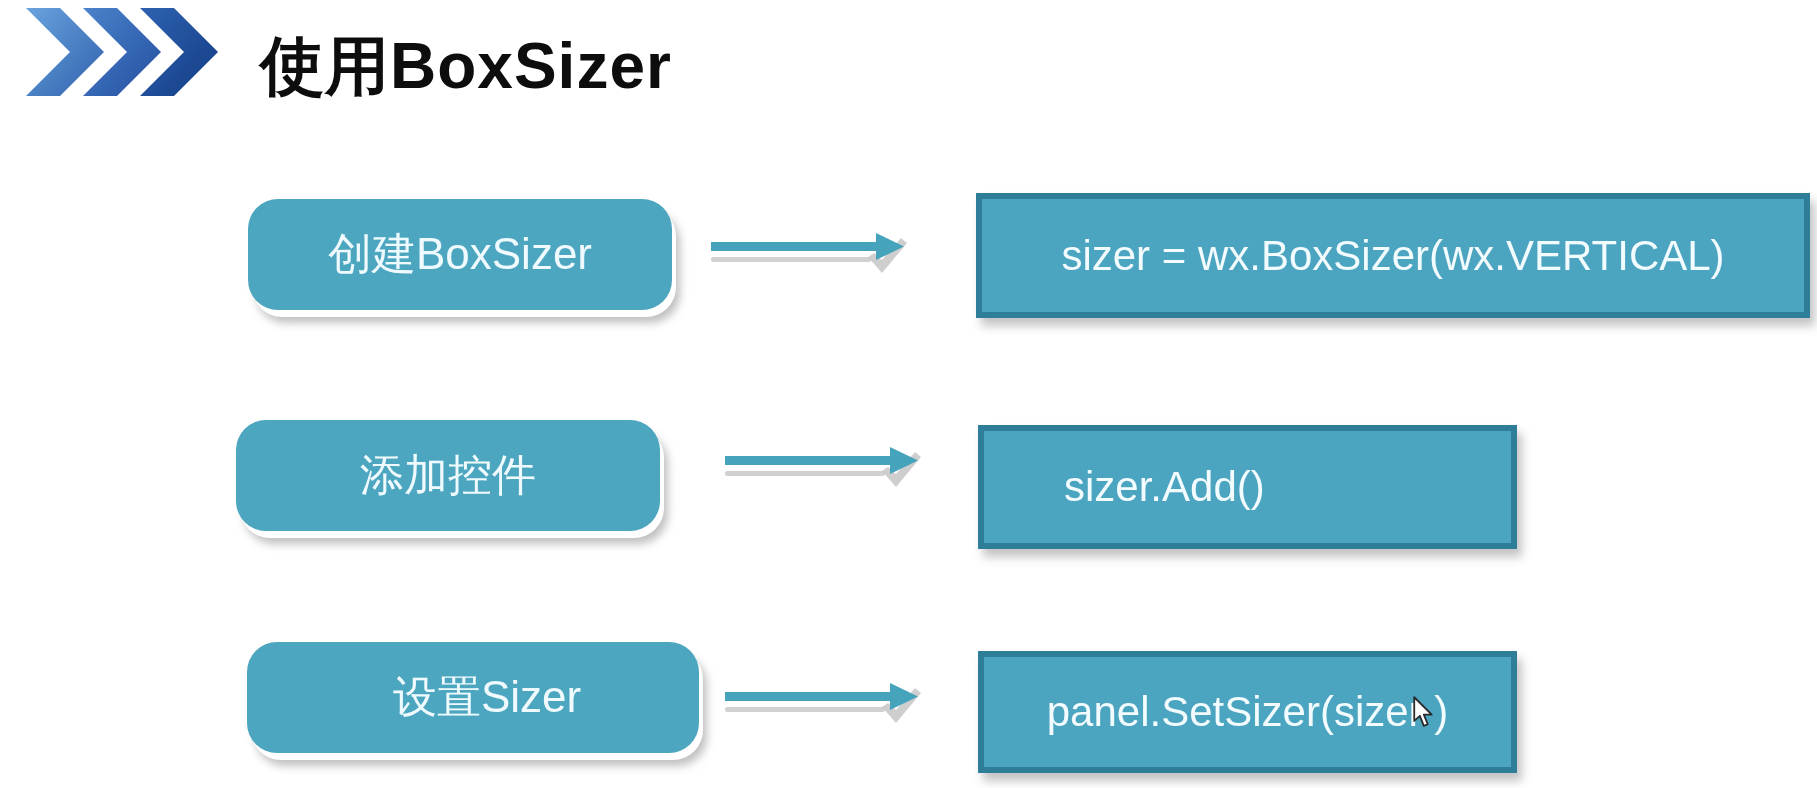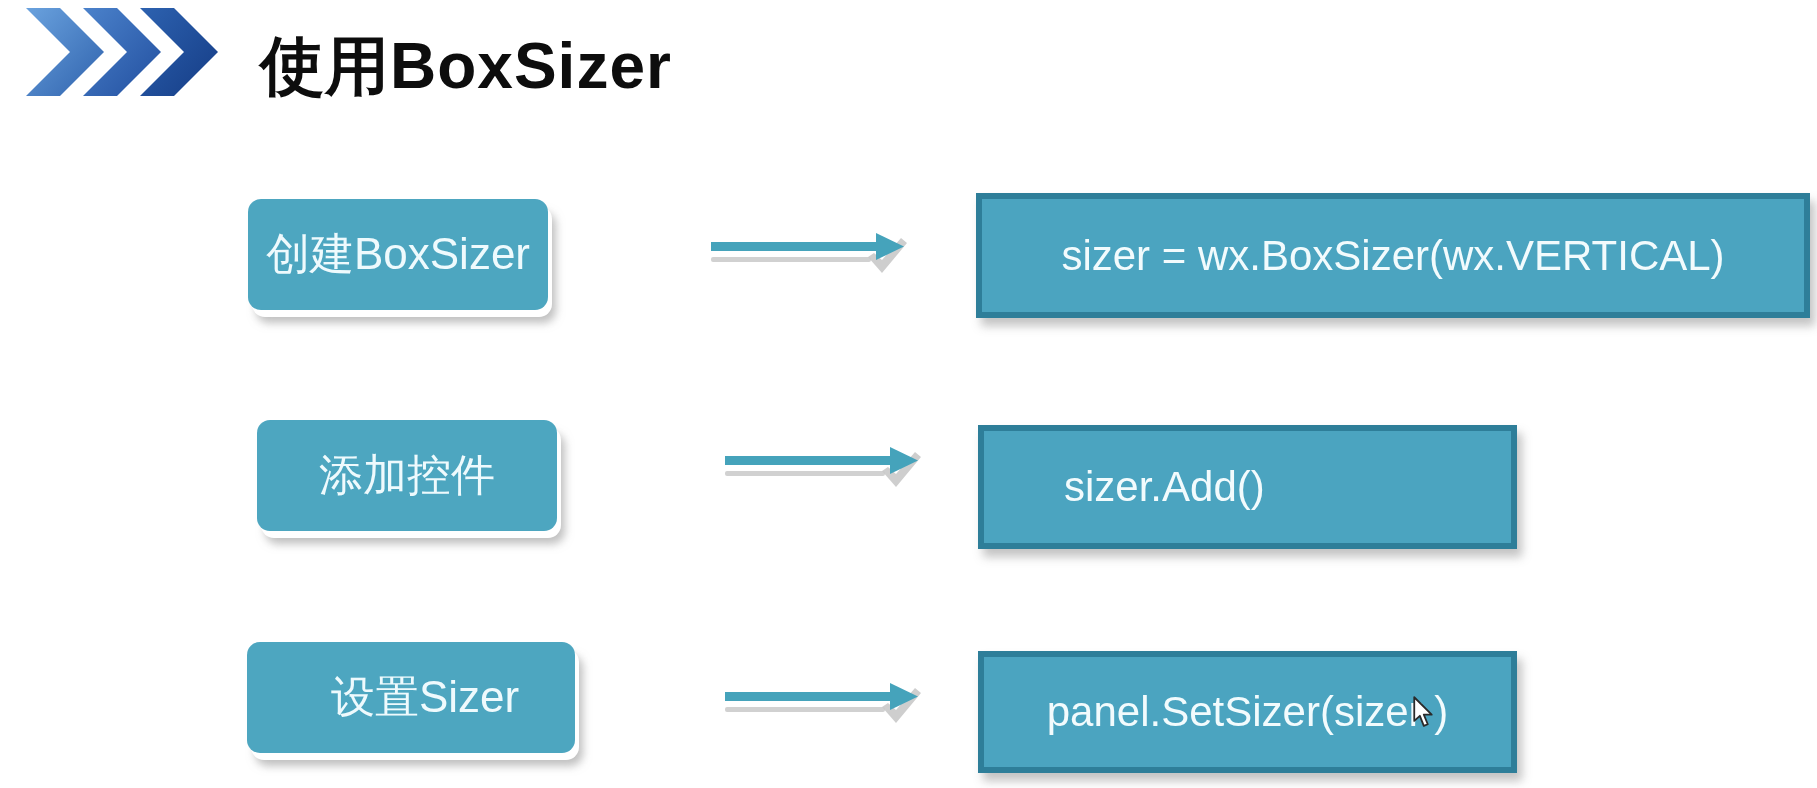--- a/index.html
+++ b/index.html
@@ -11,29 +11,29 @@
   .abs{position:absolute;}
   
   .logo{left:26px;top:8px;width:192px;height:88px;}
   .page-title{
     left:252px;top:10px;height:96px;line-height:96px;
     font-size:64px;font-weight:600;color:#0d0d0d;letter-spacing:1px;
     white-space:nowrap;
   }
   
   .label-box{
-    width:300px;height:111px;
-    background:#4da6c0;border-radius:13px;
+    width:424px;height:111px;
+    background:#4da6c0;border-radius:30px;
     color:#eefafd;font-size:44px;
     display:flex;align-items:center;justify-content:center;
     box-shadow:4px 7px 0 #ffffff, 8px 13px 9px rgba(140,140,140,.55);
     white-space:nowrap;
   }
   .label-1{left:248px;top:199px;}
-  .label-2{left:257px;top:420px;}
+  .label-2{left:236px;top:420px;}
   .label-3{left:247px;top:642px;padding-left:28px;}
   
   .arrow{width:205px;height:52px;}
   .arrow-1{left:708px;top:226px;}
   .arrow-2{left:722px;top:440px;}
   .arrow-3{left:722px;top:676px;}
   
   .code-box{
     background:#4ba4c0;border:6px solid #2e7e99;box-sizing:border-box;
     color:#f2fbfd;font-size:42px;

